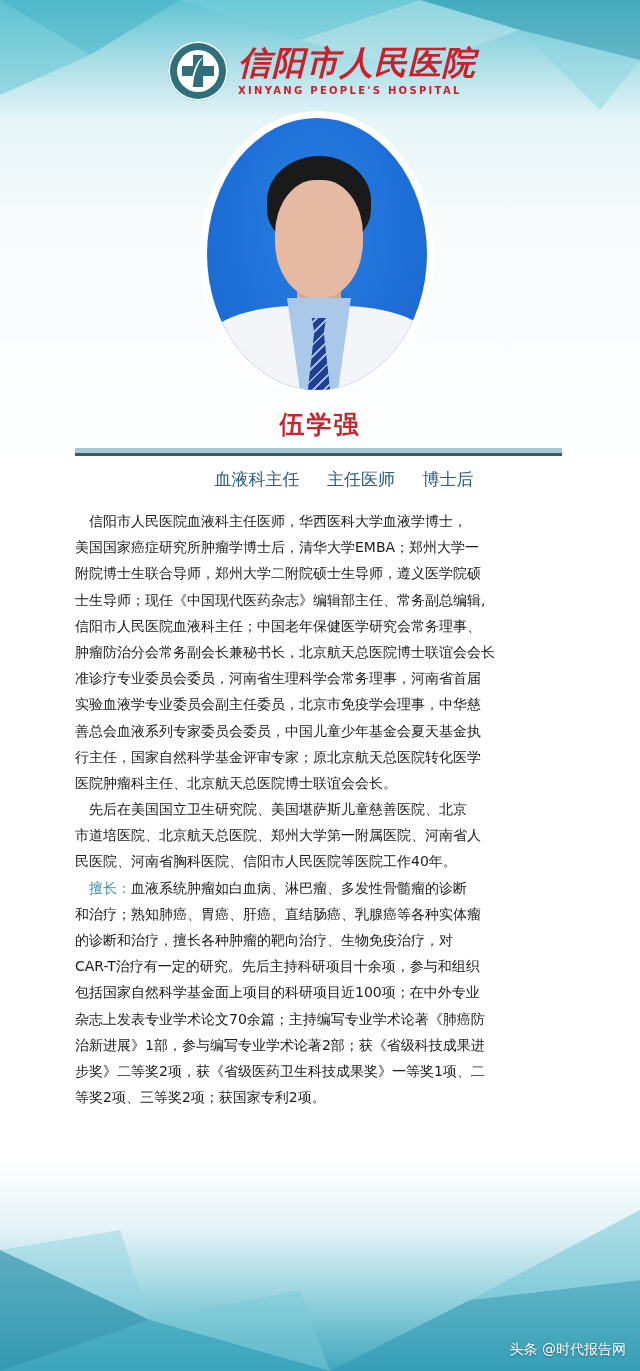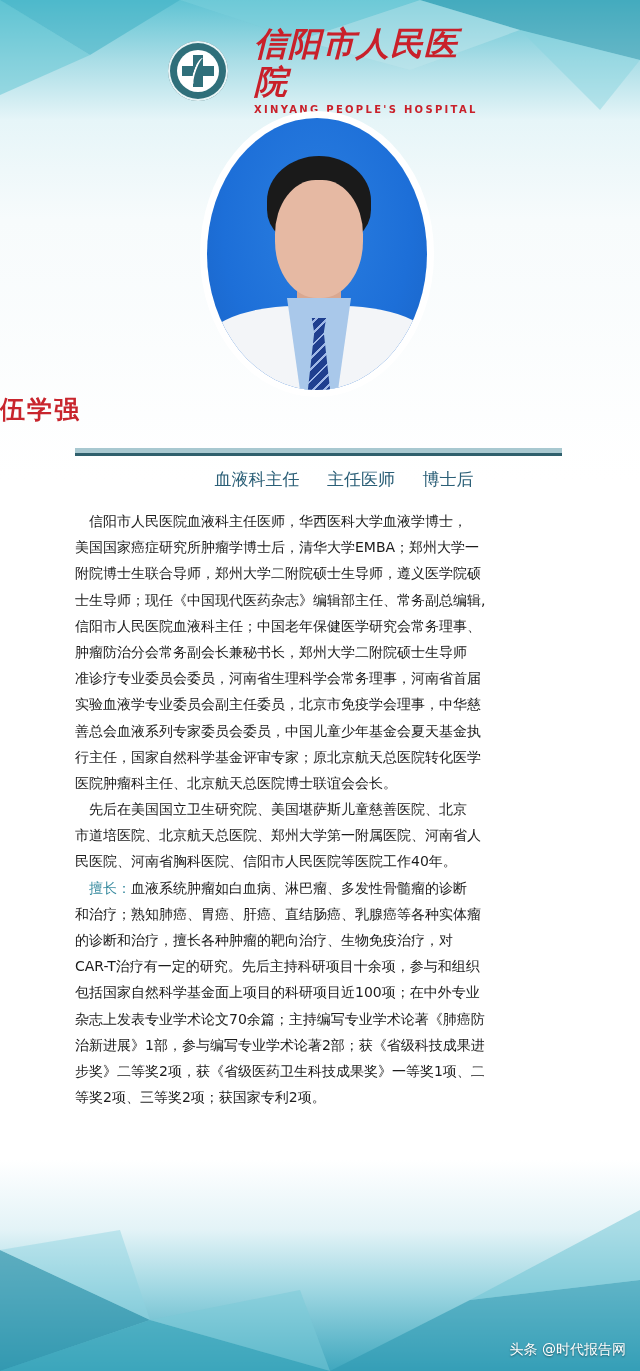--- a/index.html
+++ b/index.html
@@ -23,21 +23,21 @@
       background: #2f6f7a; position: relative; flex: 0 0 60px;
       box-shadow: 0 0 0 2px #e8f4f6 inset;
     }
     .logo-badge .inner {
       position: absolute; left: 9px; top: 9px; width: 42px; height: 42px; border-radius: 50%;
       background: #ffffff;
     }
     .logo-badge .cross-v { position: absolute; left: 25px; top: 14px; width: 10px; height: 32px; background: #2f6f7a; }
     .logo-badge .cross-h { position: absolute; left: 14px; top: 25px; width: 32px; height: 10px; background: #2f6f7a; }
     .logo-badge .swirl { position: absolute; left: 26px; top: 16px; width: 8px; height: 28px; border-left: 2px solid #fff; border-radius: 50%; transform: rotate(20deg); }
-    .title-wrap { margin-left: 26px; }
+    .title-wrap { margin-left: 10px; }
     .title-cn {
       font-family: "DejaVu Serif", "Liberation Serif", serif;
       color: #c9202a; font-size: 33px; font-weight: bold; letter-spacing: 1px; line-height: 38px;
       font-style: italic;
     }
     .title-en {
       color: #c9202a; font-size: 10px; font-weight: bold; letter-spacing: 2.3px; line-height: 14px; margin-top: 2px;
     }
     .portrait-wrap {
       position: absolute; left: 203px; top: 114px; width: 228px; height: 280px;
@@ -52,21 +52,21 @@
     .hair { position: absolute; left: 60px; top: 38px; width: 104px; height: 90px; border-radius: 50% 50% 40% 40%; background: #1a1a1a; }
     .face { position: absolute; left: 68px; top: 62px; width: 88px; height: 118px; border-radius: 46% 46% 48% 48%; background: #e6b9a3; }
     .neck { position: absolute; left: 90px; top: 160px; width: 44px; height: 40px; background: #d9a891; }
     .coat { position: absolute; left: -10px; top: 188px; width: 244px; height: 120px; background: #f3f5f8; border-radius: 40% 40% 0 0; }
     .shirt { position: absolute; left: 80px; top: 180px; width: 64px; height: 100px; background: #a9c8ea; clip-path: polygon(0 0, 100% 0, 78% 100%, 22% 100%); }
     .tie { position: absolute; left: 100px; top: 200px; width: 24px; height: 80px;
       background: repeating-linear-gradient(135deg, #1f3f8f 0 6px, #9fb7e6 6px 8px);
       clip-path: polygon(20% 0, 80% 0, 70% 18%, 100% 100%, 0 100%, 30% 18%); }
 
     .doctor-name {
-      position: absolute; top: 393px; left: 0; width: 640px; text-align: left;
+      position: absolute; top: 408px; left: 0; width: 640px; text-align: center;
       color: #c8252d; font-size: 25px; font-weight: bold; letter-spacing: 2px;
     }
     .divider {
       position: absolute; left: 75px; top: 448px; width: 487px; height: 8px;
       background: linear-gradient(180deg, #a8c8d0 0 5px, #2e5f6c 5px 8px);
     }
     .subtitle {
       position: absolute; top: 468px; left: 0; width: 640px; text-align: center;
       color: #2b5f77; font-size: 17px; word-spacing: 0; padding-left: 24px;
     }
@@ -134,21 +134,21 @@
   <span>博士后</span>
 </div>
 
 <div class="body-text">
   <div>
     <div class="line">　信阳市人民医院血液科主任医师，华西医科大学血液学博士，</div>
     <div class="line">美国国家癌症研究所肿瘤学博士后，清华大学EMBA；郑州大学一</div>
     <div class="line">附院博士生联合导师，郑州大学二附院硕士生导师，遵义医学院硕</div>
     <div class="line">士生导师；现任《中国现代医药杂志》编辑部主任、常务副总编辑,</div>
     <div class="line">信阳市人民医院血液科主任；中国老年保健医学研究会常务理事、</div>
-    <div class="line">肿瘤防治分会常务副会长兼秘书长，郑州大学二附院硕士生导师</div>
+    <div class="line">肿瘤防治分会常务副会长兼秘书长，北京航天总医院博士联谊会会长</div>
     <div class="line">准诊疗专业委员会委员，河南省生理科学会常务理事，河南省首届</div>
     <div class="line">实验血液学专业委员会副主任委员，北京市免疫学会理事，中华慈</div>
     <div class="line">善总会血液系列专家委员会委员，中国儿童少年基金会夏天基金执</div>
     <div class="line">行主任，国家自然科学基金评审专家；原北京航天总医院转化医学</div>
     <div class="line">医院肿瘤科主任、北京航天总医院博士联谊会会长。</div>
   </div>
   <div>
     <div class="line">　先后在美国国立卫生研究院、美国堪萨斯儿童慈善医院、北京</div>
     <div class="line">市道培医院、北京航天总医院、郑州大学第一附属医院、河南省人</div>
     <div class="line">民医院、河南省胸科医院、信阳市人民医院等医院工作40年。</div>

